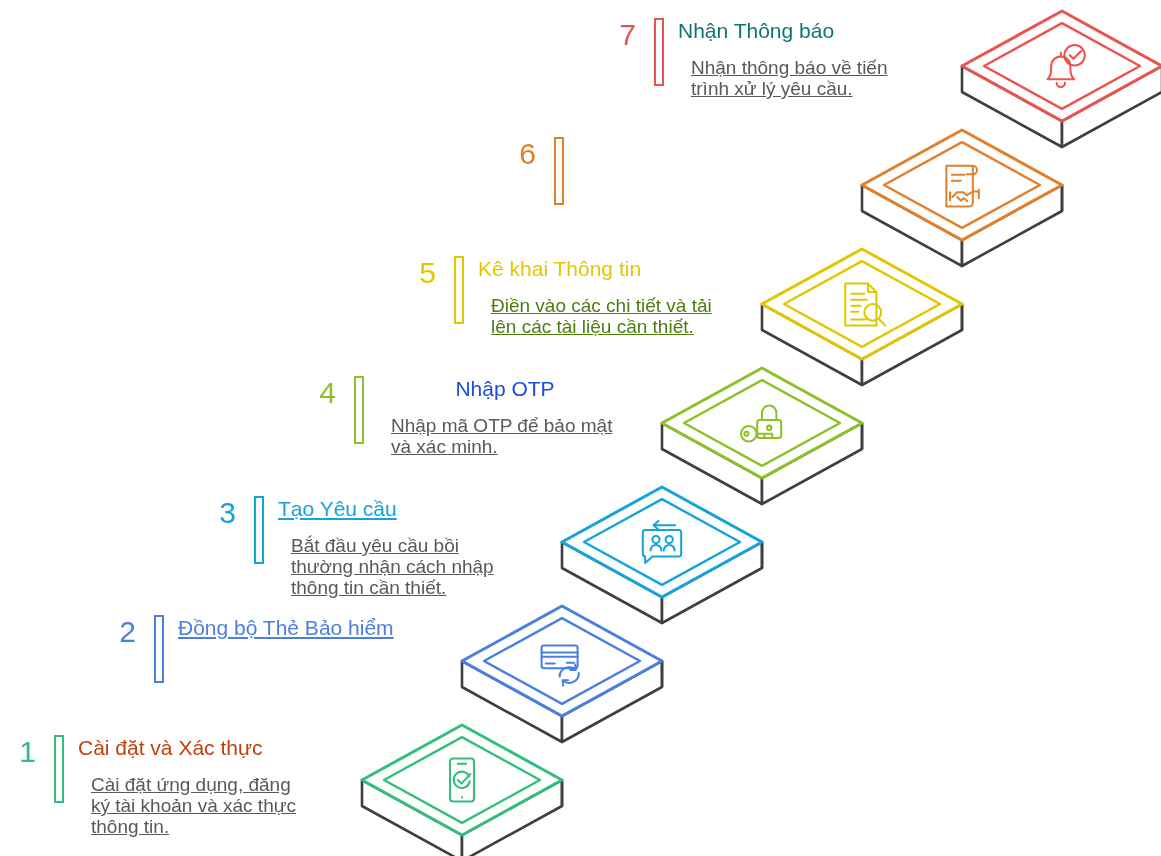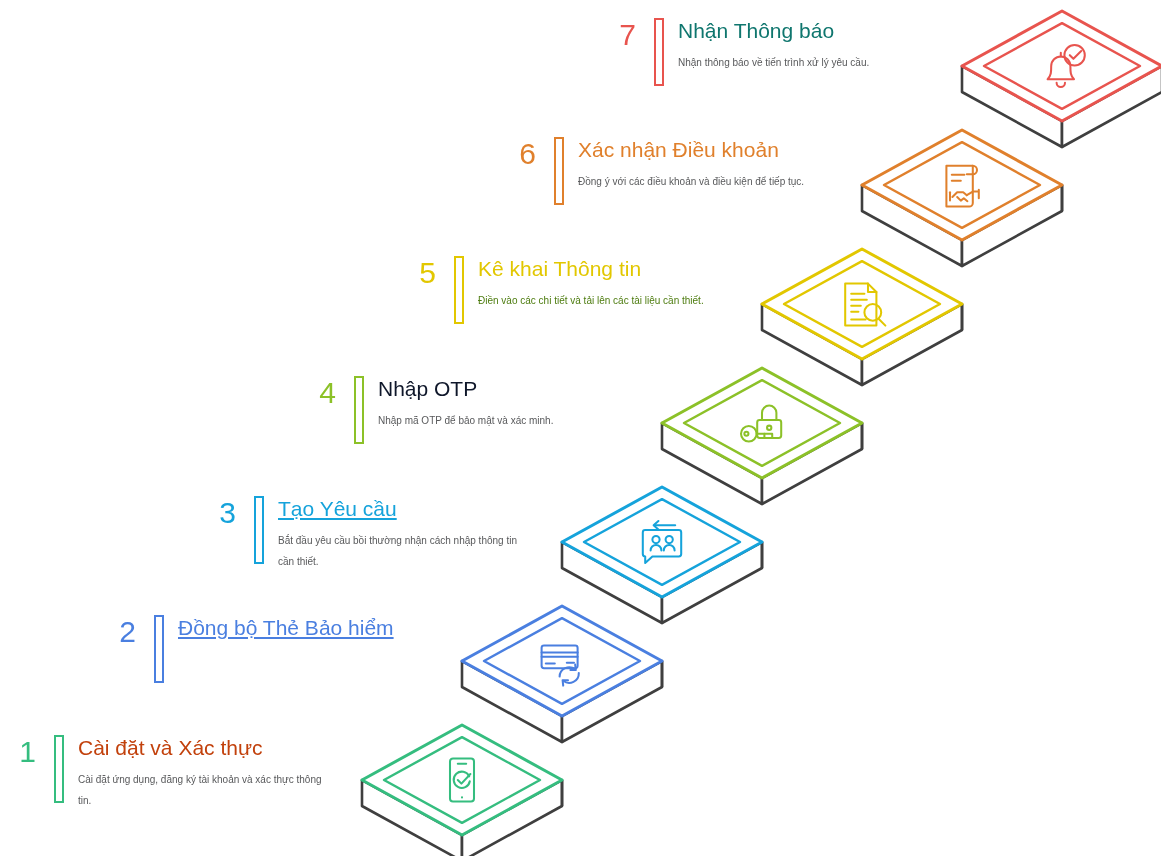--- a/index.html
+++ b/index.html
@@ -56,24 +56,25 @@
     flex: 1 1 auto;
   }
   .step-title {
     font-size: 21px;
     line-height: 26px;
     font-weight: 400;
     margin: 0 0 8px 0;
     white-space: nowrap;
   }
   .step-desc {
-    font-size: 10px;
+    font-size: 19px;
     line-height: 21px;
     color: #58595b;
-    margin: 0;
+    margin: 13px;
+    text-decoration: underline;
   }
 </style>
 </head>
 <body>
 
 <div id="stage">
 
   <svg id="iso-stairs" viewBox="0 0 1161 856">
       <g>
         <polygon points="362,780 462,835 462,861 362,806" fill="#ffffff" stroke="#3f3f3f" stroke-width="2.6" stroke-linejoin="round"></polygon>
@@ -195,40 +196,36 @@
     <div class="step-bar" style="border-color: rgb(232, 84, 78);"></div>
     <div class="step-body">
       <p class="step-title" style="color: #0f766e;">Nhận Thông báo</p>
       <p class="step-desc" style="color: rgb(88, 89, 91);">Nhận thông báo về tiến trình xử lý yêu cầu.</p>
     </div>
   </div>
 
   <div class="step-text" style="left:492px; top:137px; width:340px;">
     <div class="step-num" style="color: rgb(224, 128, 44);">6</div>
     <div class="step-bar" style="border-color: rgb(224, 128, 44);"></div>
-    <div class="step-body">
-      <p class="step-title" style="color: rgb(224, 128, 44);">Xác nhận Điều khoản</p>
-      <p class="step-desc" style="color: rgb(88, 89, 91);">Đồng ý với các điều khoản và điều kiện để tiếp tục.</p>
-    </div>
   </div>
 
   <div class="step-text" style="left:392px; top:256px; width:340px;">
     <div class="step-num" style="color: rgb(226, 199, 0);">5</div>
     <div class="step-bar" style="border-color: rgb(226, 199, 0);"></div>
     <div class="step-body">
       <p class="step-title" style="color: rgb(226, 199, 0);">Kê khai Thông tin</p>
       <p class="step-desc" style="color: #4d7c0f;">Điền vào các chi tiết và tải lên các tài liệu cần thiết.</p>
     </div>
   </div>
 
   <div class="step-text" style="left:292px; top:376px; width:340px;">
     <div class="step-num" style="color: rgb(140, 193, 40);">4</div>
     <div class="step-bar" style="border-color: rgb(140, 193, 40);"></div>
     <div class="step-body">
-      <p class="step-title" style="color: #0f172a;">Nhập OTP</p>
+      <p class="step-title" style="color: #1d4ed8; text-align: center;">Nhập OTP</p>
       <p class="step-desc" style="color: rgb(88, 89, 91);">Nhập mã OTP để bảo mật và xác minh.</p>
     </div>
   </div>
 
   <div class="step-text" style="left:192px; top:496px; width:340px;">
     <div class="step-num" style="color: rgb(21, 163, 219);">3</div>
     <div class="step-bar" style="border-color: rgb(21, 163, 219);"></div>
     <div class="step-body">
       <p class="step-title" style="color: rgb(21, 163, 219); text-decoration: underline;">Tạo Yêu cầu</p>
       <p class="step-desc" style="color: rgb(88, 89, 91);">Bắt đầu yêu cầu bồi thường nhận cách nhập thông tin cần thiết.</p>

